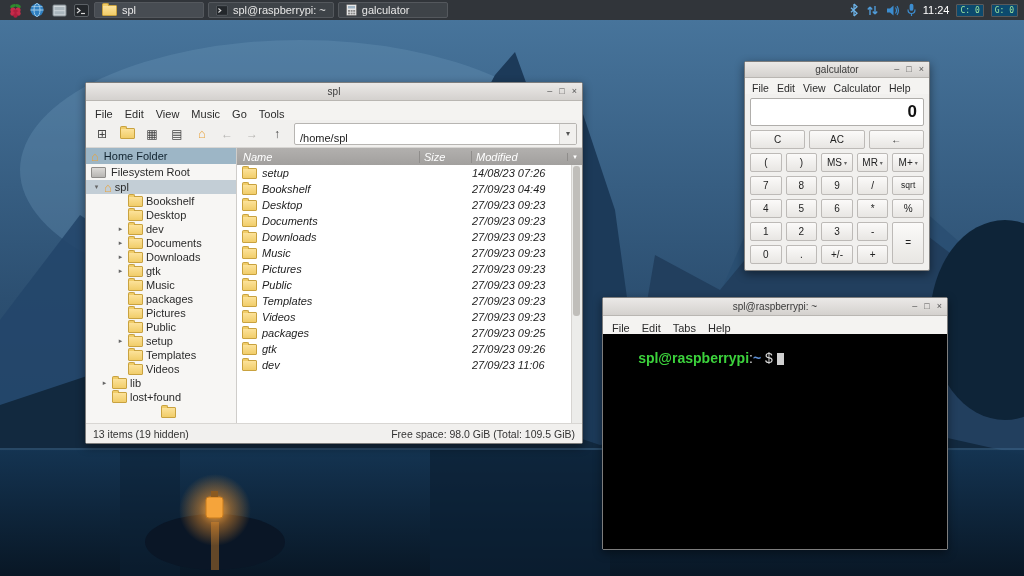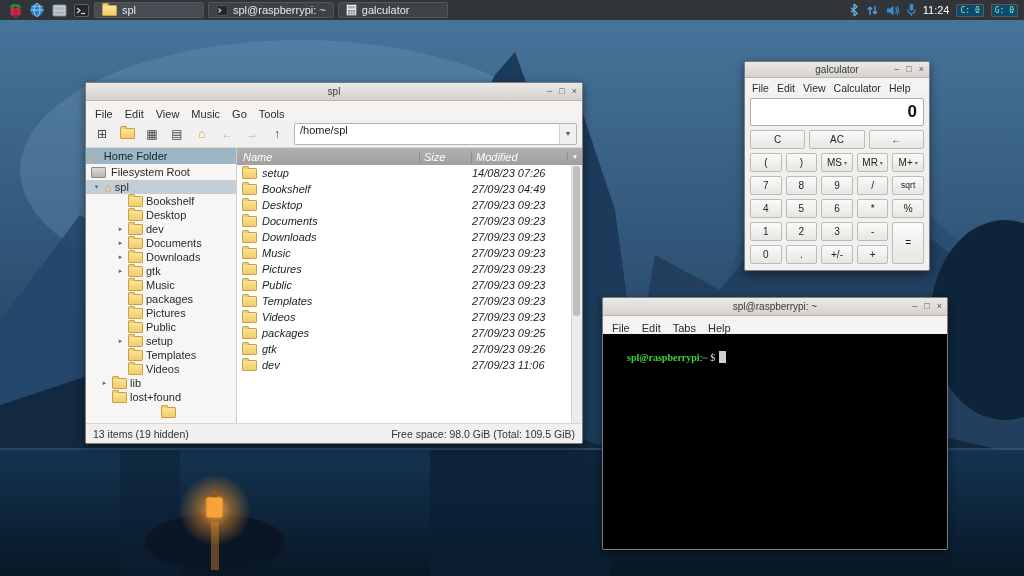--- a/index.html
+++ b/index.html
@@ -41,21 +41,21 @@
   .menu-item{padding:0 6px;}
 
   
   .fm-toolbar{height:27px;flex:none;display:flex;align-items:center;gap:3px;padding:0 5px;
     background:#f1f0ee;border-bottom:1px solid #d8d6d3;}
   .tool-btn{width:20px;height:20px;border:1px solid transparent;border-radius:2px;display:flex;
     align-items:center;justify-content:center;font-size:12px;color:#444;flex:none;}
   .tool-btn.dim{color:#b5b3b0;}
   .tool-btn.home{color:#e8a33d;font-size:13px;}
   .path-wrap{flex:1;display:flex;height:20px;border:1px solid #b7b5b2;border-radius:2px;background:#fff;
-    align-items:flex-start;overflow:hidden;margin-left:3px;}
+    align-items:flex-end;overflow:hidden;margin-left:3px;}
   .path-text{flex:1;font-size:11px;color:#222;padding:0 5px;}
   .path-drop{width:16px;height:100%;border-left:1px solid #d4d2cf;display:flex;align-items:center;
     justify-content:center;font-size:8px;color:#555;background:#f1f0ee;}
 
   .fm-body{flex:1;display:flex;min-height:0;}
   .fm-side{width:150px;flex:none;background:#f7f6f4;border-right:1px solid #cfcdca;overflow:hidden;font-size:11px;color:#2b2b2b;}
   .place-row{height:16px;display:flex;align-items:center;gap:5px;padding:0 5px;}
   .place-row.sel{background:#9db6c6;color:#10222e;}
   .tree-row{height:14px;display:flex;align-items:center;gap:3px;}
   .tree-row.sel{background:#c3ced6;}
@@ -94,22 +94,22 @@
   .calc-grid{display:grid;grid-template-columns:repeat(5,1fr);grid-auto-rows:19px;gap:4px;}
   .cbtn{background:linear-gradient(#fbfaf9,#e8e6e3);border:1px solid #bdbab7;border-radius:2px;
     font-size:10px;color:#222;display:flex;align-items:center;justify-content:center;gap:2px;
     height:17px;line-height:1;}
   .calc-grid .cbtn{height:auto;}
   .cbtn .mini{font-size:6px;color:#666;}
   .cbtn.equals{grid-row:span 2;}
 
   
   .term-menubar{height:18px;}
-  .term-screen{flex:1;background:#000;padding:3px 4px;font-family:Liberation Serif, serif;
-    font-size:10px;line-height:14px;white-space:pre;}
+  .term-screen{flex:1;background:#000;padding:3px 4px;font-family:Liberation Sans, sans-serif;
+    font-size:14px;line-height:14px;white-space:pre;}
   .p-user{color:#3cd23c;font-weight:bold;}
   .p-colon{color:#d8d8d8;}
   .p-path{color:#5c8fd6;font-weight:bold;}
   .p-sym{color:#d8d8d8;}
   .cursor{display:inline-block;width:7px;height:12px;background:#cfcfcf;vertical-align:-2px;margin-left:4px;}
 </style>
 </head>
 <body>
 
 <div class="screen">

